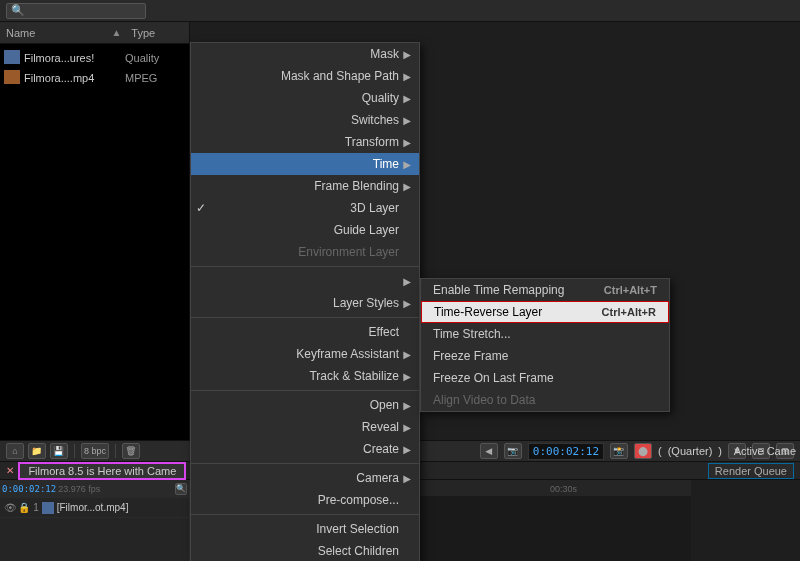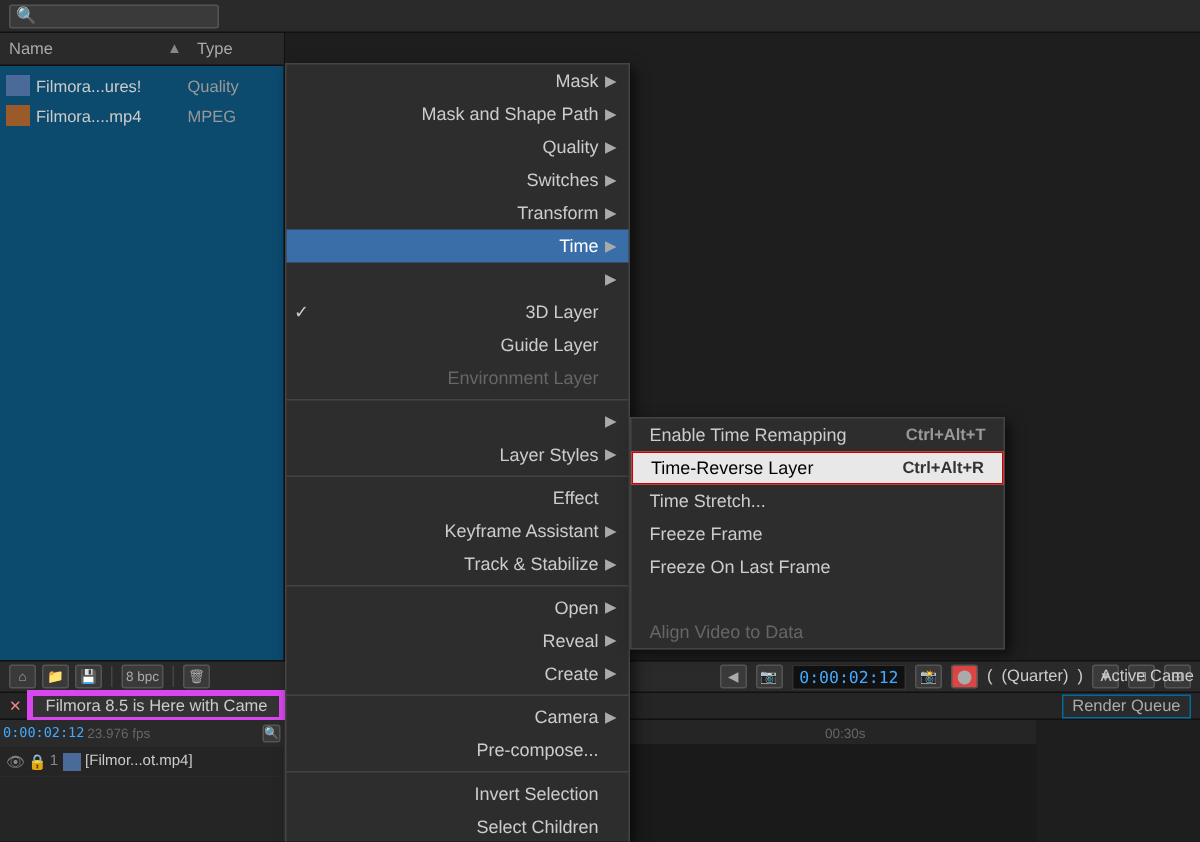--- a/index.html
+++ b/index.html
@@ -37,21 +37,21 @@
       font-size: 11px;
     }
 
     
     .project-panel {
       position: absolute;
       top: 22px;
       left: 0;
       width: 190px;
       height: 420px;
-      background: #0c4a6e;
+      background: #000000;
       border-right: 1px solid #111;
     }
     .panel-header {
       height: 22px;
       background: #2a2a2a;
       border-bottom: 1px solid #111;
       display: flex;
       align-items: center;
       padding: 0 6px;
       font-size: 11px;
@@ -174,21 +174,20 @@
       font-size: 12px;
       justify-content: space-between;
     }
     .submenu-item.highlighted-sub {
       background: #e8e8e8;
       color: #000;
       border: 1px solid #cc0000;
     }
     .submenu-item.disabled {
       color: #666;
-      margin-top: 21px;
     }
     .sub-label { flex: 1; }
     .sub-shortcut {
       color: #999;
       font-size: 11px;
       font-weight: bold;
     }
 
     
     .toolbar-strip {
@@ -391,20 +390,21 @@
   </div>
   <div class="menu-item">
     <span class="menu-item-label">Transform</span>
     <span class="menu-arrow">▶</span>
   </div>
   <div class="menu-item highlighted">
     <span class="menu-item-label">Time</span>
     <span class="menu-arrow">▶</span>
   </div>
   <div class="menu-item">
+    <span class="menu-item-label">Frame Blending</span>
     <span class="menu-arrow">▶</span>
   </div>
   <div class="menu-item has-checkmark">
     <span class="checkmark">✓</span>
     <span class="menu-item-label">3D Layer</span>
   </div>
   <div class="menu-item">
     <span class="menu-item-label">Guide Layer</span>
   </div>
   <div class="menu-item disabled">
@@ -507,21 +507,21 @@
     <div class="toolbar-btn">⊡</div>
     <div class="toolbar-btn">⊞</div>
     <span class="active-cam-label">Active Came</span>
   </div>
 </div>
 
 <div class="timeline-area">
 
   <div class="timeline-header">
     <span style="margin-right:4px; color:#e88; font-size:10px">✕</span>
-    <span style="background:#333; padding:1px 8px; border:4px solid #d946ef; font-size:11px; color:#ccc">Filmora 8.5 is Here with Came</span>
+    <span style="background:#333; padding:1px 8px; border:2px solid #d946ef; font-size:11px; color:#ccc">Filmora 8.5 is Here with Came</span>
     <span style="flex:1"></span>
 
     <span style="margin-left:20px; padding:1px 6px; background:#2a2a2a; border:1px solid #0369a1; font-size:11px; color:#aaa">Render Queue</span>
   </div>
 
   <div class="timeline-left">
     <div class="tl-row" style="padding:0 2px; height:18px; background:#2a2a2a; font-size:9px; color:#666;">
       <span style="color:#4af; font-family:monospace; font-size:9px">0:00:02:12</span>
       <span style="margin-left:2px; color:#666; font-size:9px">23.976 fps</span>
       <span style="flex:1"></span>

